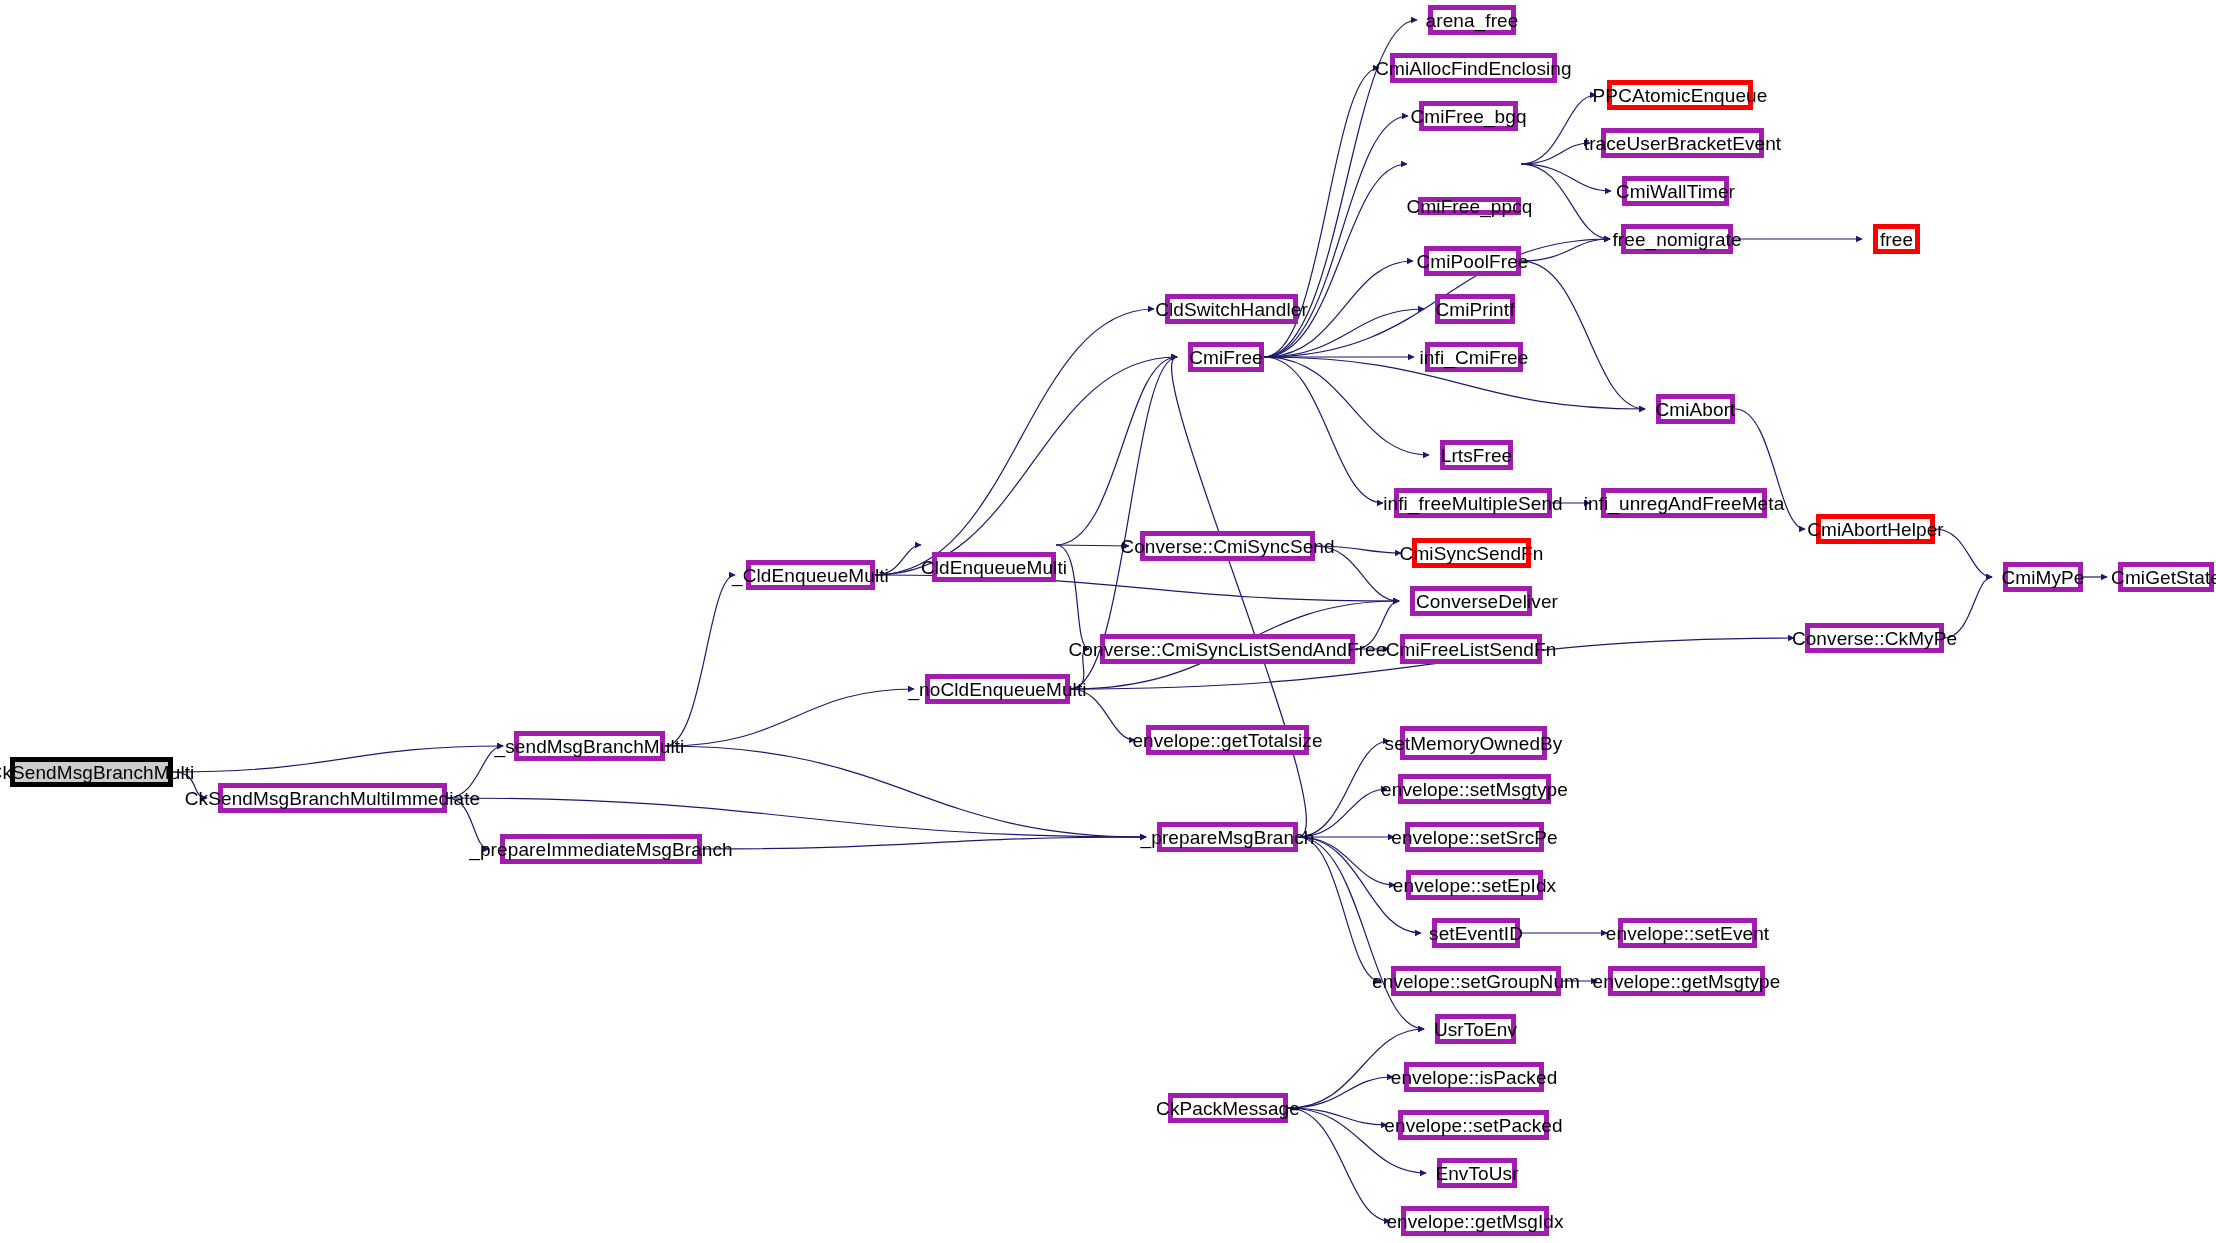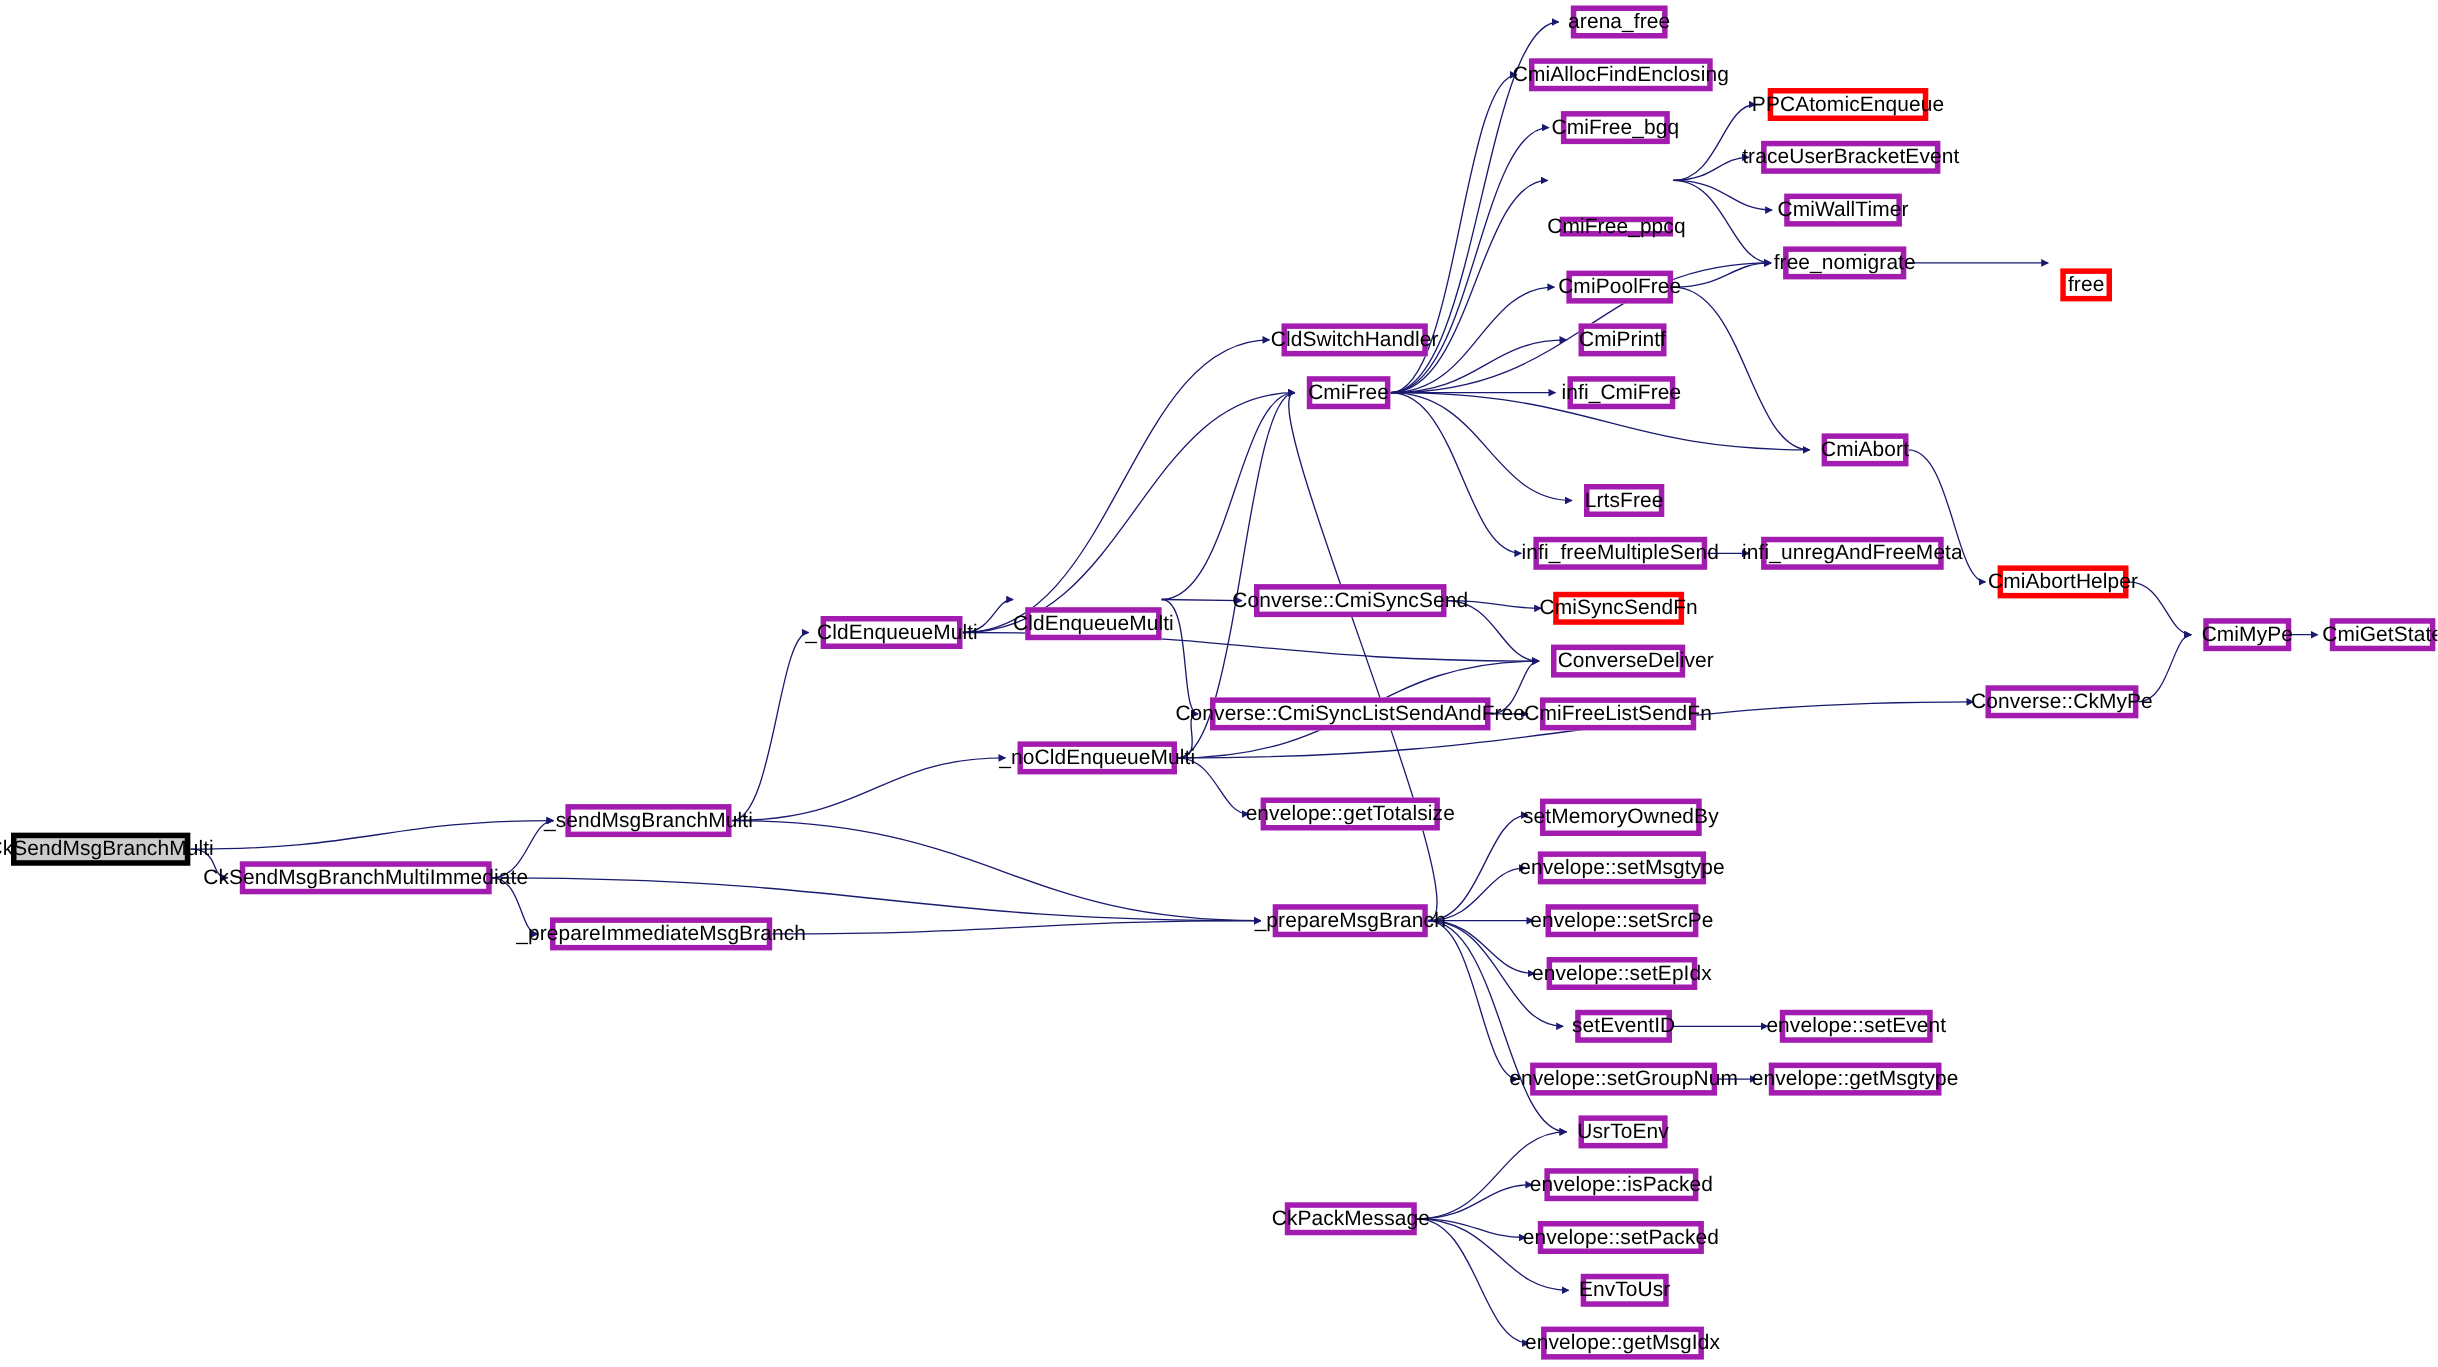--- a/index.html
+++ b/index.html
@@ -200,21 +200,21 @@
       </div>
       <div class="node" style="left: 1601px; top: 128px; width: 163px; height: 30px;">
         <span class="node-label">traceUserBracketEvent</span>
       </div>
       <div class="node" style="left: 1622px; top: 176px; width: 107px; height: 30px;">
         <span class="node-label">CmiWallTimer</span>
       </div>
       <div class="node" style="left: 1621px; top: 224px; width: 112px; height: 30px;">
         <span class="node-label">free_nomigrate</span>
       </div>
-      <div class="node red" style="left: 1873px; top: 224px; width: 47px; height: 30px; margin-top: 20px;">
+      <div class="node red" style="left: 1873px; top: 224px; width: 47px; height: 30px;">
         <span class="node-label">free</span>
       </div>
       <div class="node" style="left: 1656px; top: 394px; width: 79px; height: 30px;">
         <span class="node-label">CmiAbort</span>
       </div>
       <div class="node" style="left: 1601px; top: 488px; width: 166px; height: 30px;">
         <span class="node-label">infi_unregAndFreeMeta</span>
       </div>
       <div class="node red" style="left: 1412px; top: 538px; width: 119px; height: 30px;">
         <span class="node-label">CmiSyncSendFn</span>

